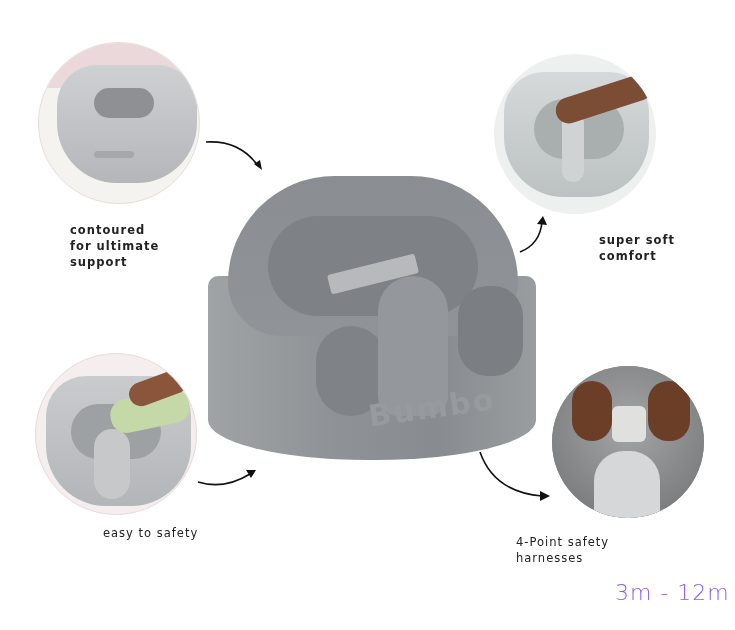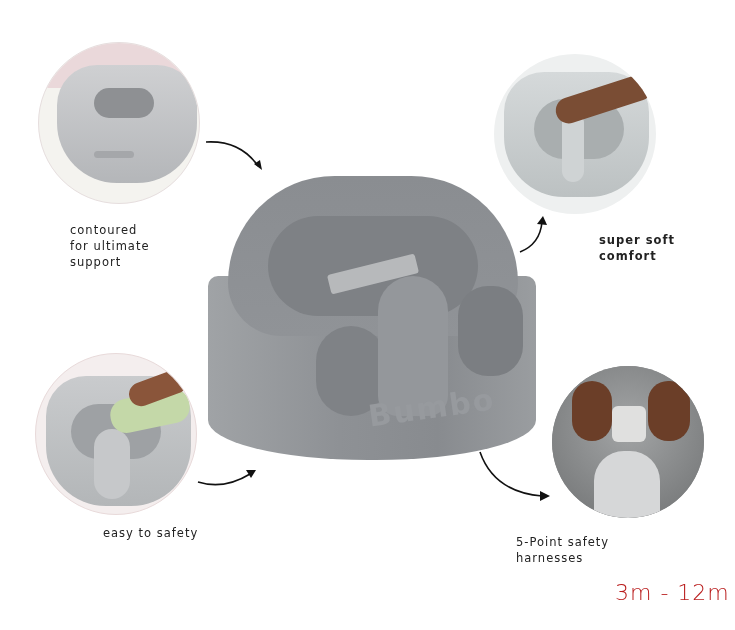--- a/index.html
+++ b/index.html
@@ -1,32 +1,32 @@
 <!DOCTYPE html>
 <html><head>
 <meta charset="utf-8">
 <style>
   html,body{margin:0;padding:0;background:#ffffff;}
   body{width:735px;height:630px;position:relative;overflow:hidden;font-family:"DejaVu Sans","Liberation Sans",sans-serif;}
   .abs{position:absolute;}
   .circle{position:absolute;border-radius:50%;overflow:hidden;}
   .caption{position:absolute;font-size:11.5px;letter-spacing:1px;line-height:16px;color:#222;white-space:pre-line;}
-  .age{position:absolute;font-size:22px;color:#b91c1c;letter-spacing:1px;font-weight:300;}
+  .age{position:absolute;font-size:22px;color:#8b5cf6;letter-spacing:1px;font-weight:300;}
   svg{display:block;}
 </style>
 </head>
 <body>
 
 <div class="circle" style="left:38px;top:42px;width:160px;height:160px;background:#f4f3ef;border:1px solid #e6dede;">
   <div class="abs" style="left:0;top:0;width:160px;height:45px;background:#ead8da;"></div>
   <div class="abs" style="left:18px;top:22px;width:140px;height:118px;border-radius:40px 40px 60px 60px;background:linear-gradient(#cfd0d2,#b4b6b9);"></div>
   <div class="abs" style="left:55px;top:45px;width:60px;height:30px;border-radius:30px;background:#8e9093;"></div>
   <div class="abs" style="left:55px;top:108px;width:40px;height:7px;border-radius:4px;background:#a5a7aa;"></div>
 </div>
-<div class="caption" style="left:70px;top:222px;">contoured
+<div class="caption" style="left:70px;top:222px;font-weight:bold;">contoured
 for ultimate
 support</div>
 
 <svg class="abs" style="left:204px;top:138px;" width="60" height="36" viewBox="0 0 60 36">
   <path d="M2 4 Q36 2 54 28" stroke="#111" stroke-width="1.6" fill="none"></path>
   <polygon points="50,26 58,32 56,22" fill="#111"></polygon>
 </svg>
 
 <div class="circle" style="left:494px;top:54px;width:162px;height:160px;background:#eef0f0;">
   <div class="abs" style="left:10px;top:18px;width:145px;height:125px;border-radius:40px 40px 60px 60px;background:linear-gradient(#d5d9da,#bcc1c2);"></div>
@@ -67,21 +67,21 @@
   <polygon points="50,4 60,4 55,12" fill="#111"></polygon>
 </svg>
 
 <div class="circle" style="left:552px;top:366px;width:152px;height:152px;background:#8b8d8e;">
   <div class="abs" style="left:0;top:0;width:152px;height:152px;background:radial-gradient(circle at 50% 40%,#a3a5a6,#6f7172);"></div>
   <div class="abs" style="left:42px;top:85px;width:66px;height:80px;border-radius:30px 30px 10px 10px;background:#d6d7d8;"></div>
   <div class="abs" style="left:60px;top:40px;width:34px;height:36px;border-radius:6px;background:#e0e0df;"></div>
   <div class="abs" style="left:20px;top:15px;width:40px;height:60px;border-radius:20px;background:#6b3e28;"></div>
   <div class="abs" style="left:96px;top:15px;width:42px;height:60px;border-radius:20px;background:#6b3e28;"></div>
 </div>
-<div class="caption" style="left:516px;top:534px;">5-Point safety
+<div class="caption" style="left:516px;top:534px;">4-Point safety
 harnesses</div>
 
 <svg class="abs" style="left:476px;top:450px;" width="76" height="52" viewBox="0 0 76 52">
   <path d="M4 2 Q18 42 66 46" stroke="#111" stroke-width="1.6" fill="none"></path>
   <polygon points="64,41 74,46 64,51" fill="#111"></polygon>
 </svg>
 
 <div class="age" style="left:615px;top:580px;">3m - 12m</div>
 
 </body></html>

